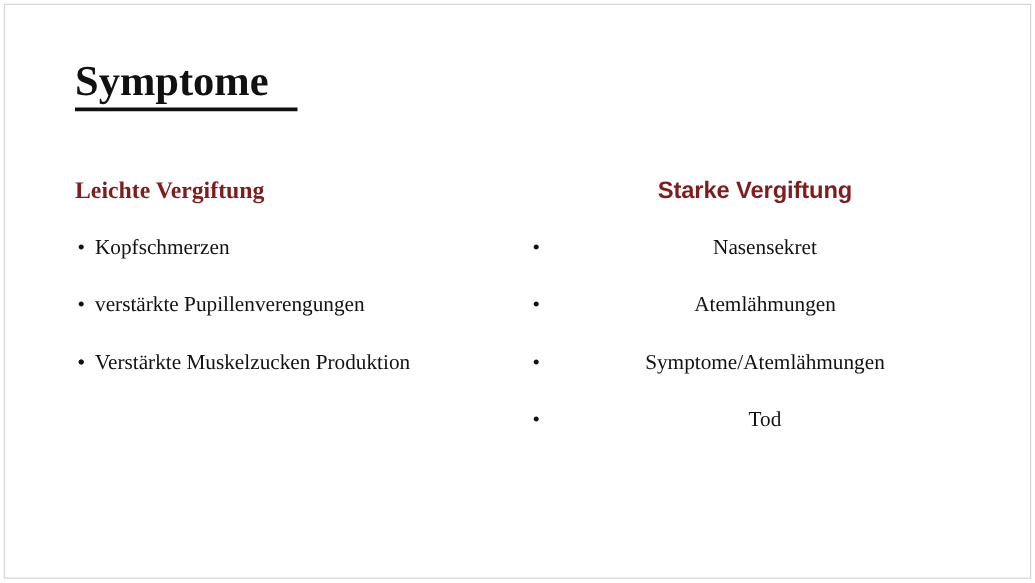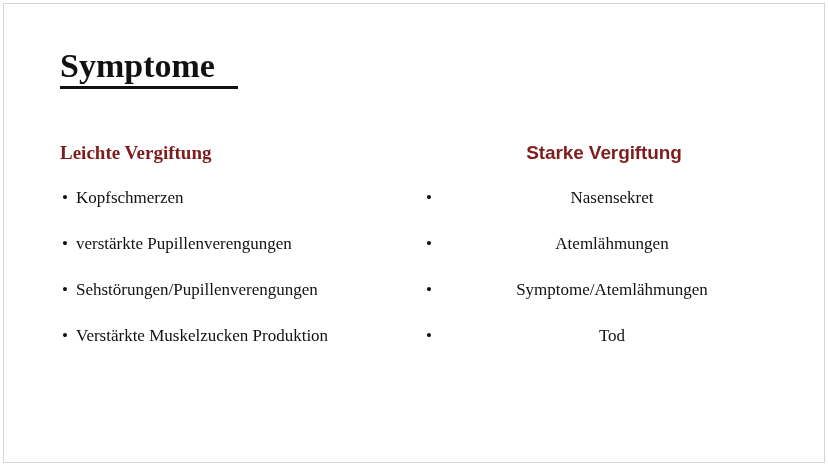--- a/index.html
+++ b/index.html
@@ -117,21 +117,20 @@
       <li class="bullet-item">
         <span class="bullet-dot">•</span>
         <span>Kopfschmerzen</span>
       </li>
       <li class="bullet-item">
         <span class="bullet-dot">•</span>
         <span>verstärkte Pupillenverengungen</span>
       </li>
       <li class="bullet-item">
         <span class="bullet-dot">•</span>
-        <span>Sehstörungen/Pupillenverengungen</span>
       </li>
       <li class="bullet-item">
         <span class="bullet-dot">•</span>
         <span>Verstärkte Muskelzucken Produktion</span>
       </li>
     </ul>
   </div>
 
   <div class="column right">
     <div class="col-heading sans">Starke Vergiftung</div>

